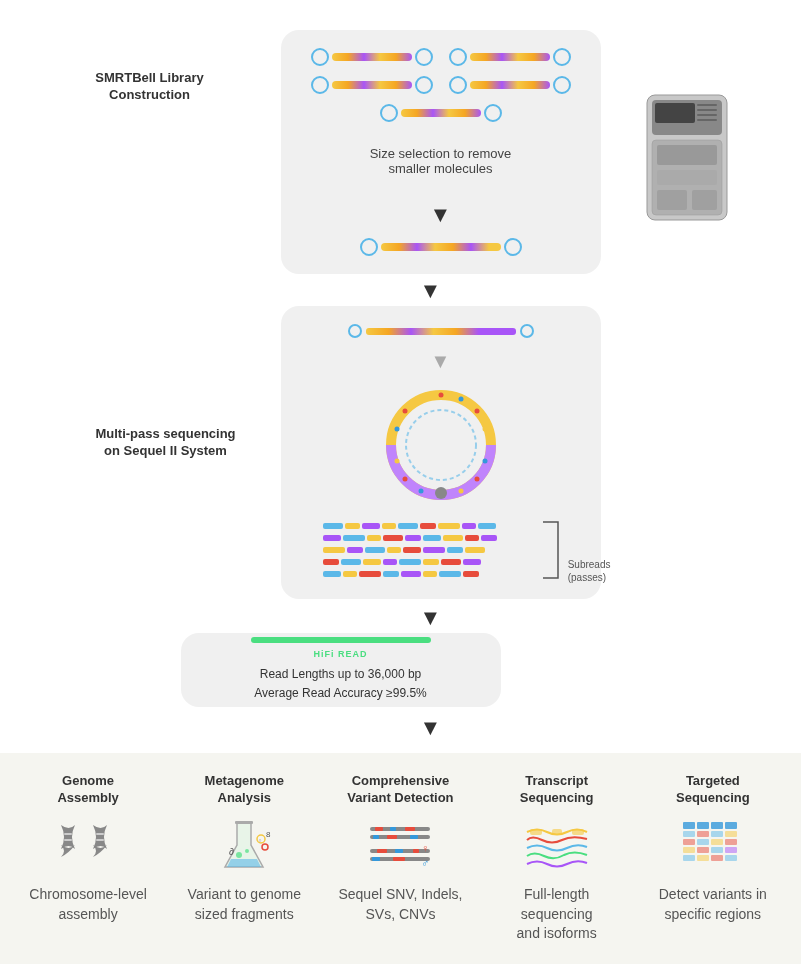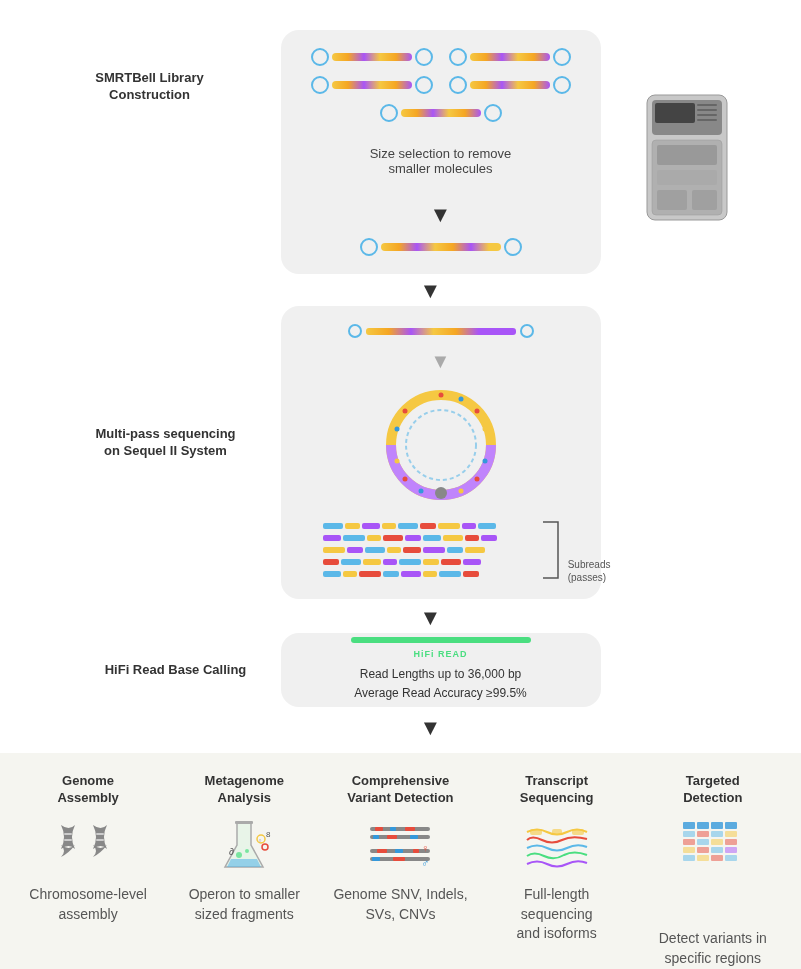--- a/index.html
+++ b/index.html
@@ -448,23 +448,20 @@
             </div>
           </div>
         </div>
       </div>
       <div style="width: 120px;"></div>
     </div>
 
     <div class="arrow-down" style="margin: 6px 0 4px 60px;">▼</div>
 
     <div class="step-row" style="align-items: center; padding: 0 20px;">
-      <div class="step-label">
-        <span>HiFi Read Base Calling</span>
-      </div>
       <div class="hifi-box">
         <div class="hifi-read-bar"></div>
         <div class="hifi-read-label">HiFi READ</div>
         <div class="hifi-text">
           <div>Read Lengths up to 36,000 bp</div>
           <div>Average Read Accuracy ≥99.5%</div>
         </div>
       </div>
       <div style="width: 120px;"></div>
     </div>
@@ -512,21 +509,21 @@
           <circle cx="30" cy="38" r="3" fill="#4ade80" opacity="0.7"></circle>
           <circle cx="38" cy="34" r="2" fill="#4ade80" opacity="0.7"></circle>
 
           <circle cx="52" cy="22" r="4" fill="none" stroke="#f5c842" stroke-width="1.5"></circle>
           <circle cx="56" cy="30" r="3" fill="none" stroke="#e74c3c" stroke-width="1.5"></circle>
           <text x="51" y="25" font-size="5" fill="#555" text-anchor="middle">○</text>
           <text x="20" y="38" font-size="10" fill="#555">∂</text>
           <text x="57" y="20" font-size="8" fill="#555">8</text>
         </svg>
       </div>
-      <div class="app-description" style="white-space: pre-line;">Operon to smaller
+      <div class="app-description" style="white-space: pre-line;">Variant to genome
 sized fragments</div>
     </div>
 
     <div class="app-card">
       <div class="app-title" style="white-space: pre-line;">Comprehensive
 Variant Detection</div>
       <div class="app-icon">
         <svg width="70" height="60" viewBox="0 0 70 60">
 
           <rect x="5" y="10" width="60" height="4" rx="2" fill="#888"></rect>
@@ -546,21 +543,21 @@
           <rect x="12" y="32" width="10" height="4" rx="1" fill="#e74c3c"></rect>
           <rect x="30" y="32" width="8" height="4" rx="1" fill="#3498db"></rect>
           <rect x="48" y="32" width="6" height="4" rx="1" fill="#e74c3c"></rect>
           <rect x="7" y="40" width="8" height="4" rx="1" fill="#3498db"></rect>
           <rect x="28" y="40" width="12" height="4" rx="1" fill="#e74c3c"></rect>
 
           <text x="60" y="35" font-size="11" fill="#e74c3c" text-anchor="middle">♀</text>
           <text x="60" y="50" font-size="11" fill="#3498db" text-anchor="middle">♂</text>
         </svg>
       </div>
-      <div class="app-description" style="white-space: pre-line;">Genome SNV, Indels,
+      <div class="app-description" style="white-space: pre-line;">Sequel SNV, Indels,
 SVs, CNVs</div>
     </div>
 
     <div class="app-card">
       <div class="app-title" style="white-space: pre-line;">Transcript
 Sequencing</div>
       <div class="app-icon">
         <svg width="70" height="60" viewBox="0 0 70 60">
 
           <path d="M5 15 Q15 10, 25 15 Q35 20, 45 15 Q55 10, 65 15" fill="none" stroke="#f5c842" stroke-width="2"></path>
@@ -573,21 +570,21 @@
           <rect x="30" y="12" width="10" height="6" rx="2" fill="#f5c842" opacity="0.6"></rect>
           <rect x="50" y="12" width="12" height="6" rx="2" fill="#f5c842" opacity="0.6"></rect>
         </svg>
       </div>
       <div class="app-description" style="white-space: pre-line;">Full-length sequencing
 and isoforms</div>
     </div>
 
     <div class="app-card">
       <div class="app-title" style="white-space: pre-line;">Targeted
-Detection</div>
+Sequencing</div>
       <div class="app-icon">
         <svg width="70" height="60" viewBox="0 0 70 60">
 
           <rect x="5" y="5" width="12" height="7" rx="1" fill="#3498db" opacity="0.8"></rect>
           <rect x="19" y="5" width="12" height="7" rx="1" fill="#3498db" opacity="0.8"></rect>
           <rect x="33" y="5" width="12" height="7" rx="1" fill="#3498db" opacity="0.8"></rect>
           <rect x="47" y="5" width="12" height="7" rx="1" fill="#3498db" opacity="0.8"></rect>
 
           <rect x="5" y="14" width="12" height="6" rx="1" fill="#5bb8e8" opacity="0.5"></rect>
           <rect x="19" y="14" width="12" height="6" rx="1" fill="#e74c3c" opacity="0.5"></rect>
@@ -603,18 +600,18 @@
           <rect x="19" y="30" width="12" height="6" rx="1" fill="#e74c3c" opacity="0.5"></rect>
           <rect x="33" y="30" width="12" height="6" rx="1" fill="#5bb8e8" opacity="0.5"></rect>
           <rect x="47" y="30" width="12" height="6" rx="1" fill="#a855f7" opacity="0.5"></rect>
 
           <rect x="5" y="38" width="12" height="6" rx="1" fill="#5bb8e8" opacity="0.5"></rect>
           <rect x="19" y="38" width="12" height="6" rx="1" fill="#f5c842" opacity="0.5"></rect>
           <rect x="33" y="38" width="12" height="6" rx="1" fill="#e74c3c" opacity="0.5"></rect>
           <rect x="47" y="38" width="12" height="6" rx="1" fill="#5bb8e8" opacity="0.5"></rect>
         </svg>
       </div>
-      <div class="app-description" style="white-space: pre-line; margin-top: 44px;">Detect variants in
+      <div class="app-description" style="white-space: pre-line;">Detect variants in
 specific regions</div>
     </div>
 
   </div>
 </div>
 
 </body></html>

